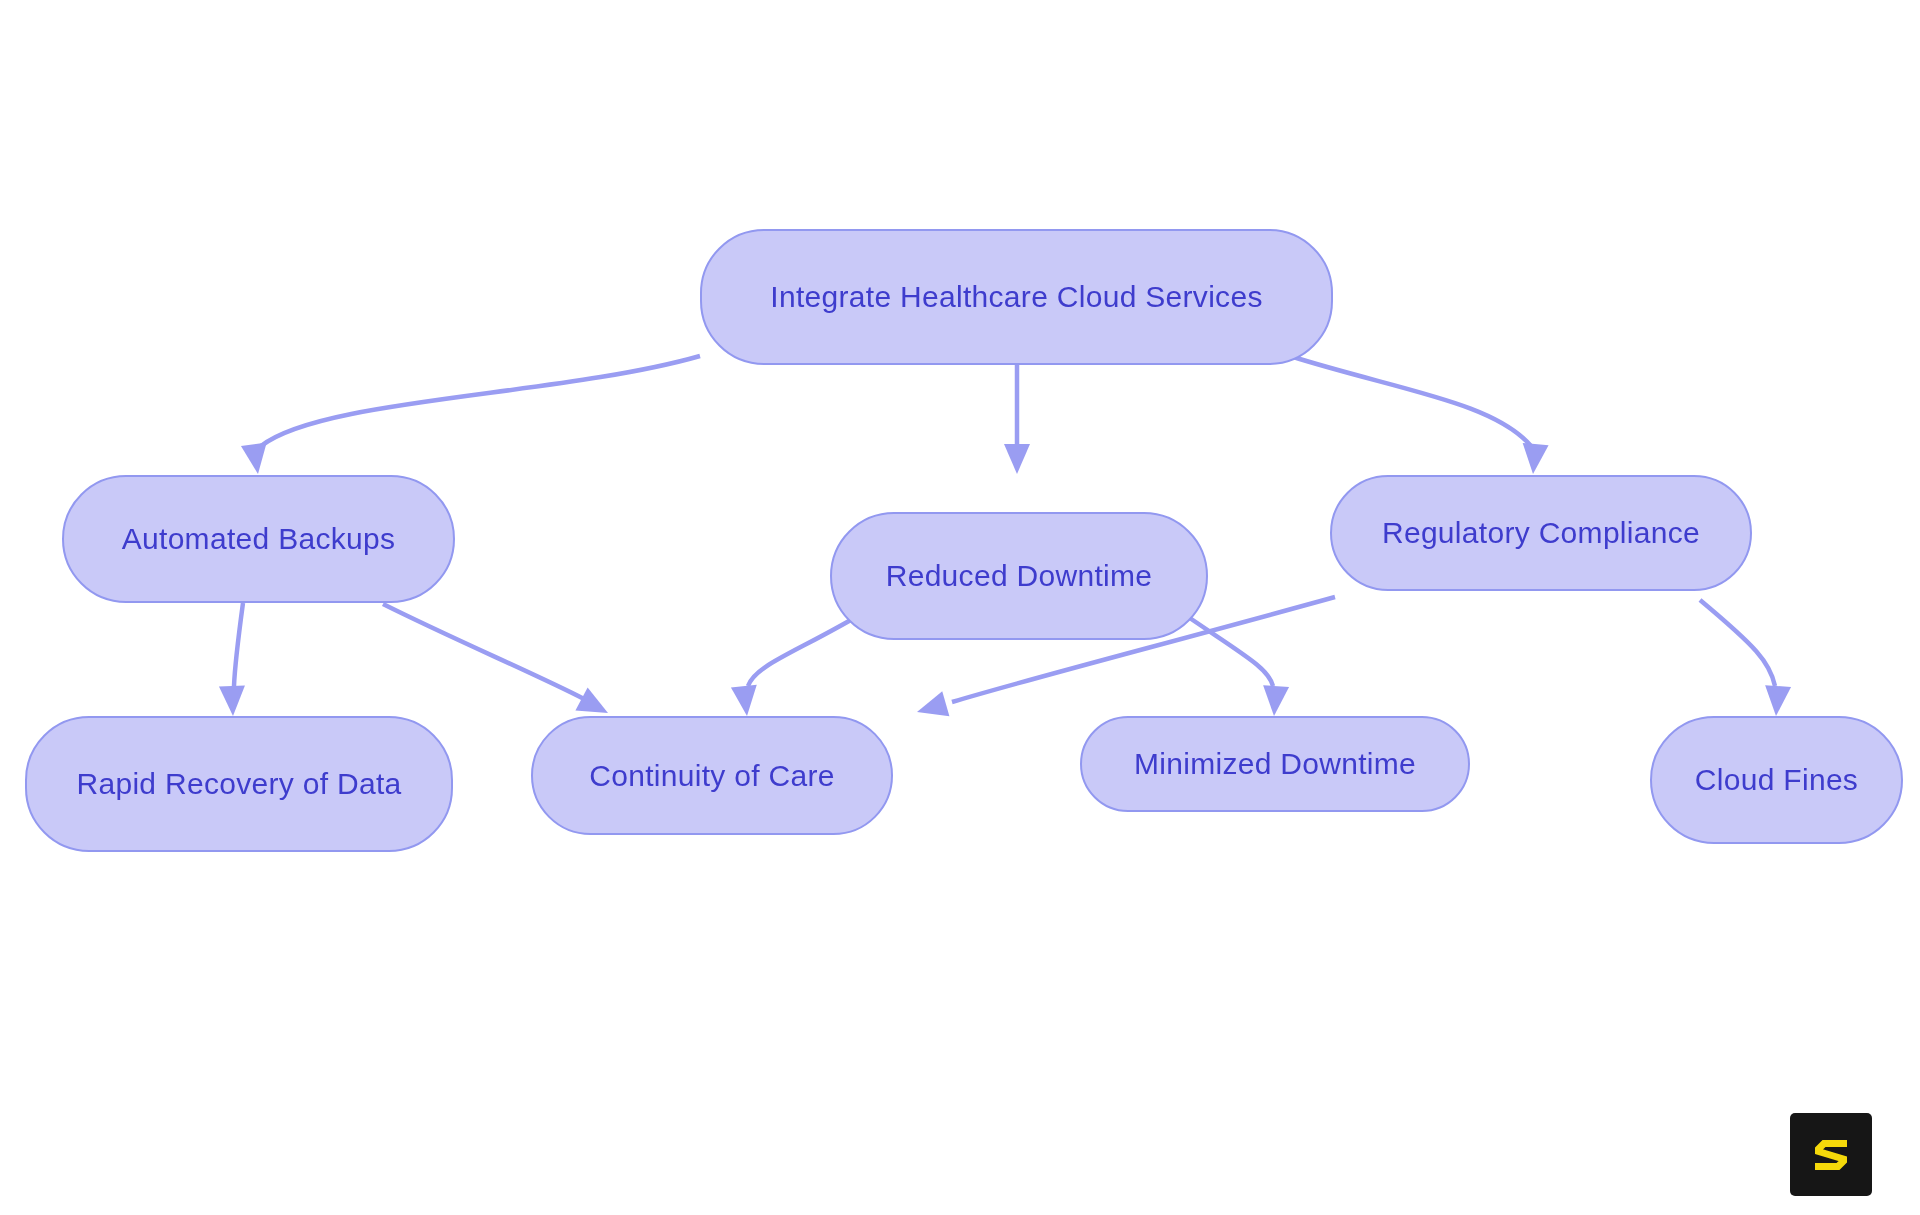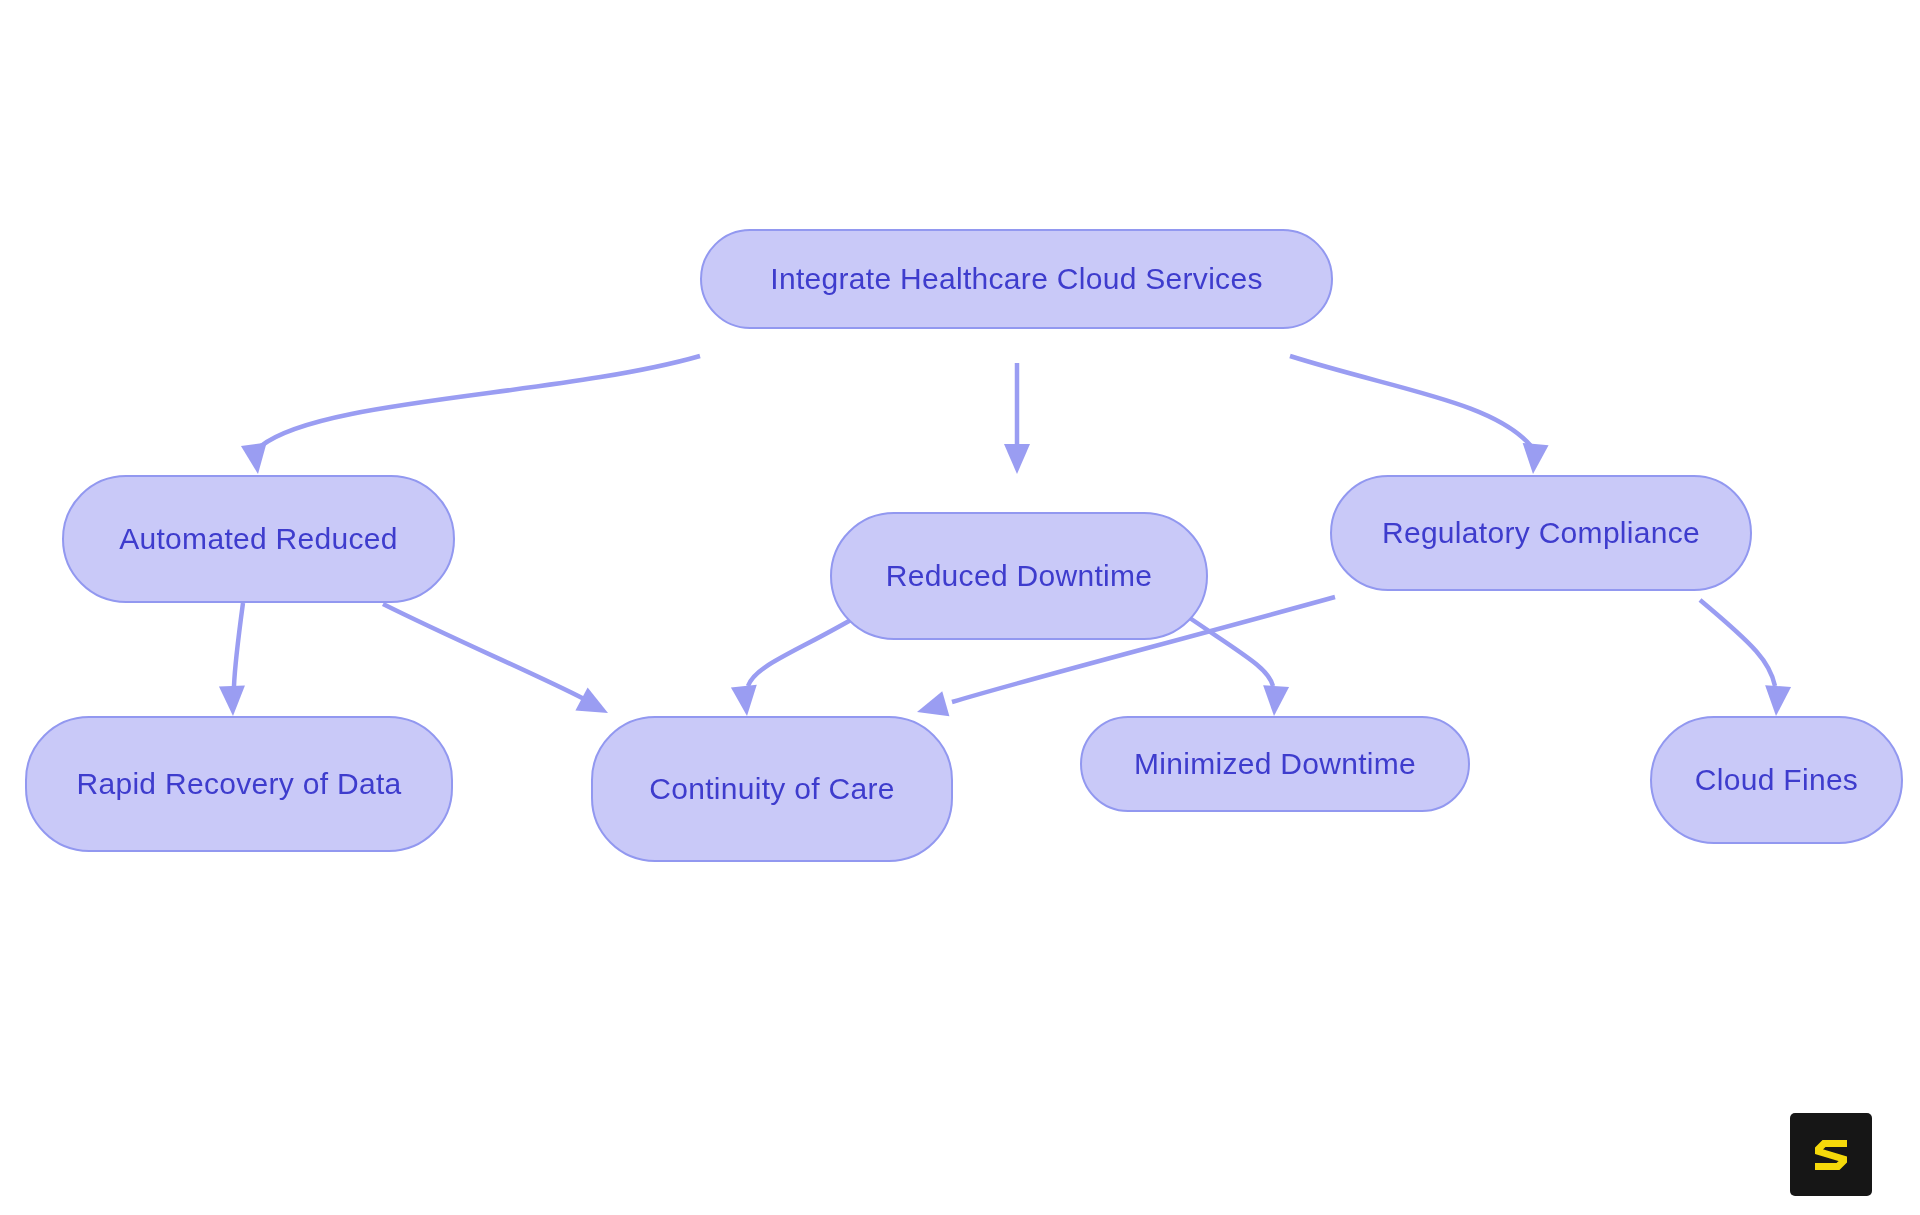--- a/index.html
+++ b/index.html
@@ -58,36 +58,36 @@
     <path class="head" d="M 0 0 L -13 -30 L 13 -30 Z" transform="translate(747 716) rotate(-6)"></path>
     <path class="edge" d="M 1168 603 C 1238 652 1268 666 1273 686"></path>
     <path class="head" d="M 0 0 L -13 -30 L 13 -30 Z" transform="translate(1274 716) rotate(4)"></path>
     <path class="edge" d="M 1335 597 C 1180 640 1032 678 952 702"></path>
     <path class="head" d="M 0 0 L -13 -30 L 13 -30 Z" transform="translate(917 712) rotate(74)"></path>
     <path class="edge" d="M 1700 600 C 1755 646 1770 662 1775 686"></path>
     <path class="head" d="M 0 0 L -13 -30 L 13 -30 Z" transform="translate(1776 716) rotate(4)"></path>
   </svg>
 
 <div id="nodes">
-    <div class="node" style="left: 700px; top: 229px; width: 633px; height: 100px;">
+    <div class="node" style="left: 700px; top: 229px; width: 633px; height: 136px;">
       <span>Integrate Healthcare Cloud Services</span>
     </div>
     <div class="node" style="left: 62px; top: 475px; width: 393px; height: 128px;">
-      <span>Automated Reduced</span>
+      <span>Automated Backups</span>
     </div>
     <div class="node" style="left: 830px; top: 475px; width: 378px; height: 128px; margin-top: 37px;">
       <span>Reduced Downtime</span>
     </div>
     <div class="node" style="left: 1330px; top: 475px; width: 422px; height: 116px;">
       <span>Regulatory Compliance</span>
     </div>
     <div class="node" style="left: 25px; top: 716px; width: 428px; height: 136px;">
       <span>Rapid Recovery of Data</span>
     </div>
-    <div class="node" style="left: 591px; top: 716px; width: 362px; height: 146px; align-items: center;">
+    <div class="node" style="left: 531px; top: 716px; width: 362px; height: 119px; align-items: center;">
       <span>Continuity of Care</span>
     </div>
     <div class="node" style="left: 1080px; top: 716px; width: 390px; height: 96px;">
       <span>Minimized Downtime</span>
     </div>
     <div class="node" style="left: 1650px; top: 716px; width: 253px; height: 128px;">
       <span>Cloud Fines</span>
     </div>
   </div>
 

